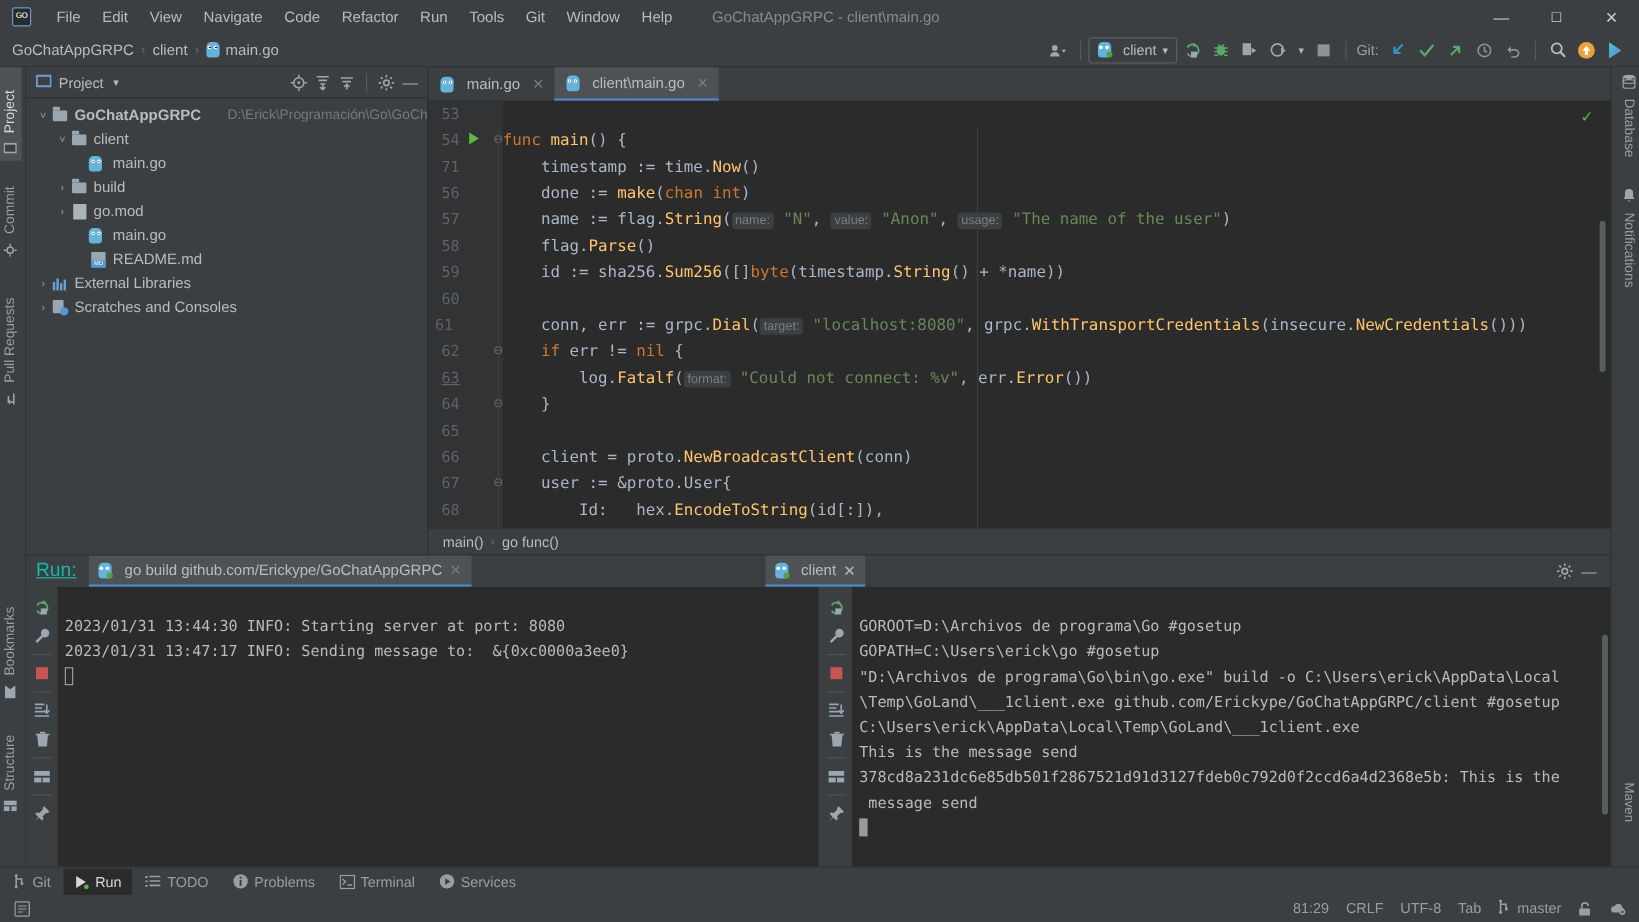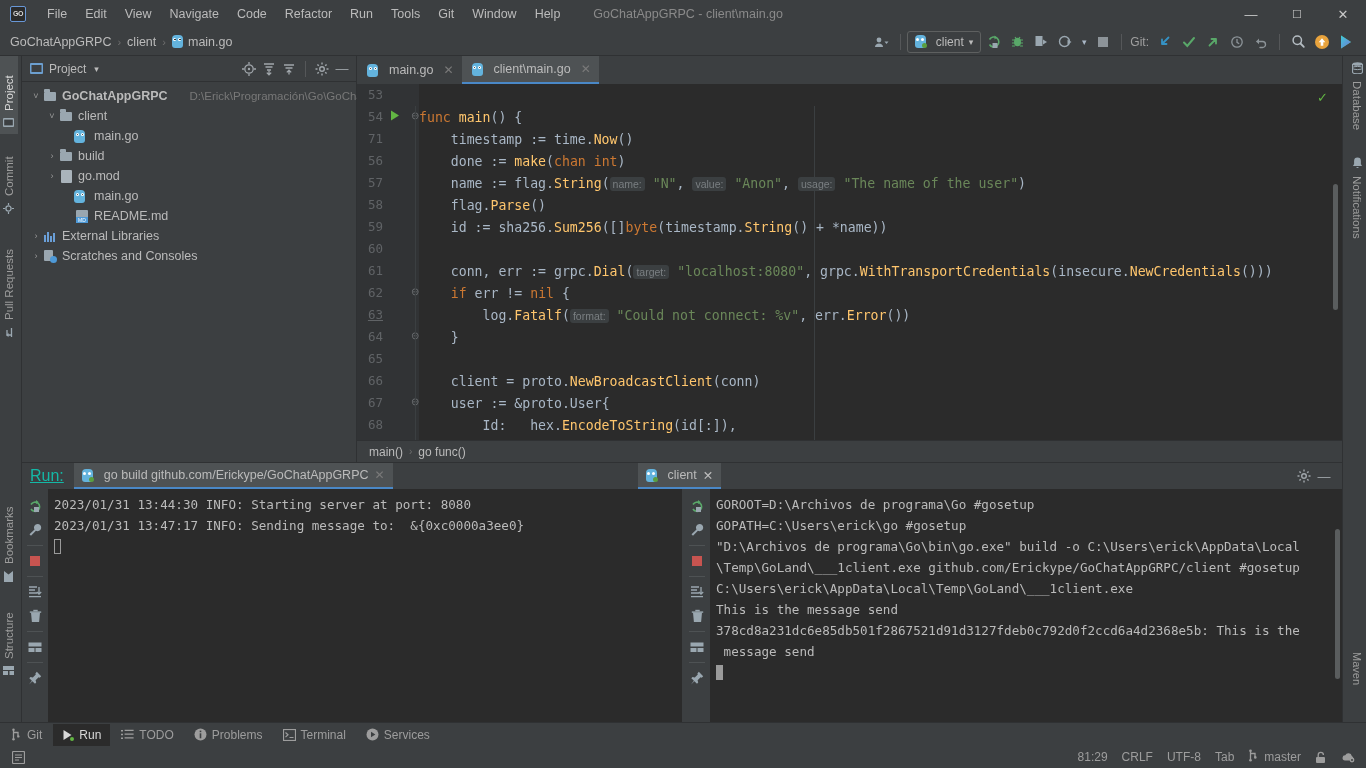--- a/index.html
+++ b/index.html
@@ -247,21 +247,21 @@
     flex-direction: column; align-items: center; padding-top: 5px; gap: 0;
   }
   .cg-btn {
     width: 22px; height: 24px; display: flex; align-items: center;
     justify-content: center; color: #a0a6ab; font-size: 13px;
   }
   .cg-div { width: 16px; height: 1px; background: #4e5254; margin: 3px 0; }
   .console-text {
     background: #2b2b2b; height: 238px; overflow: hidden;
     font-family: "DejaVu Sans Mono", monospace; font-size: 12.6px;
-    line-height: 21px; color: #bbbbbb; padding: 5px 6px 0 6px; white-space: pre;
+    line-height: 21px; color: #bbbbbb; padding: 22px 6px 0 6px; white-space: pre;
   }
   .caret-block {
     display: inline-block; width: 7px; height: 15px; background: #9a9a9a;
     vertical-align: -3px;
   }
   .caret-hollow {
     display: inline-block; width: 7px; height: 15px;
     border: 1px solid #9a9a9a; vertical-align: -3px;
   }
   .pane-div { width: 2px; height: 238px; background: #3c3f41; }
@@ -632,21 +632,21 @@
           <div class="grun" style="top: 26px;"><svg width="10" height="11" viewBox="0 0 10 11">
               <path d="M1 0.5l8 5-8 5z" fill="#62b543"></path>
             </svg></div>
           <div class="gfold" style="top: 26px;">⊖</div>
           <div class="gln" style="top: 47px;">71</div>
           <div class="gln" style="top: 69px;">56</div>
           <div class="gln" style="top: 91px;">57</div>
           <div class="gln" style="top: 113px;">58</div>
           <div class="gln" style="top: 135px;">59</div>
           <div class="gln" style="top: 157px;">60</div>
-          <div class="gln" style="top: 179px;">61</div>
+          <div class="gln" style="top: 179px; text-align: center;">61</div>
           <div class="gln" style="top: 201px;">62</div>
           <div class="gfold" style="top: 202px;">⊖</div>
           <div class="gln" style="top: 223px; text-decoration: underline;">63</div>
           <div class="gln" style="top: 245px;">64</div>
           <div class="gfold" style="top: 246px;">⊝</div>
           <div class="gln" style="top: 267px;">65</div>
           <div class="gln" style="top: 289px;">66</div>
           <div class="gln" style="top: 311px;">67</div>
           <div class="gfold" style="top: 312px;">⊖</div>
           <div class="gln" style="top: 333px;">68</div>

